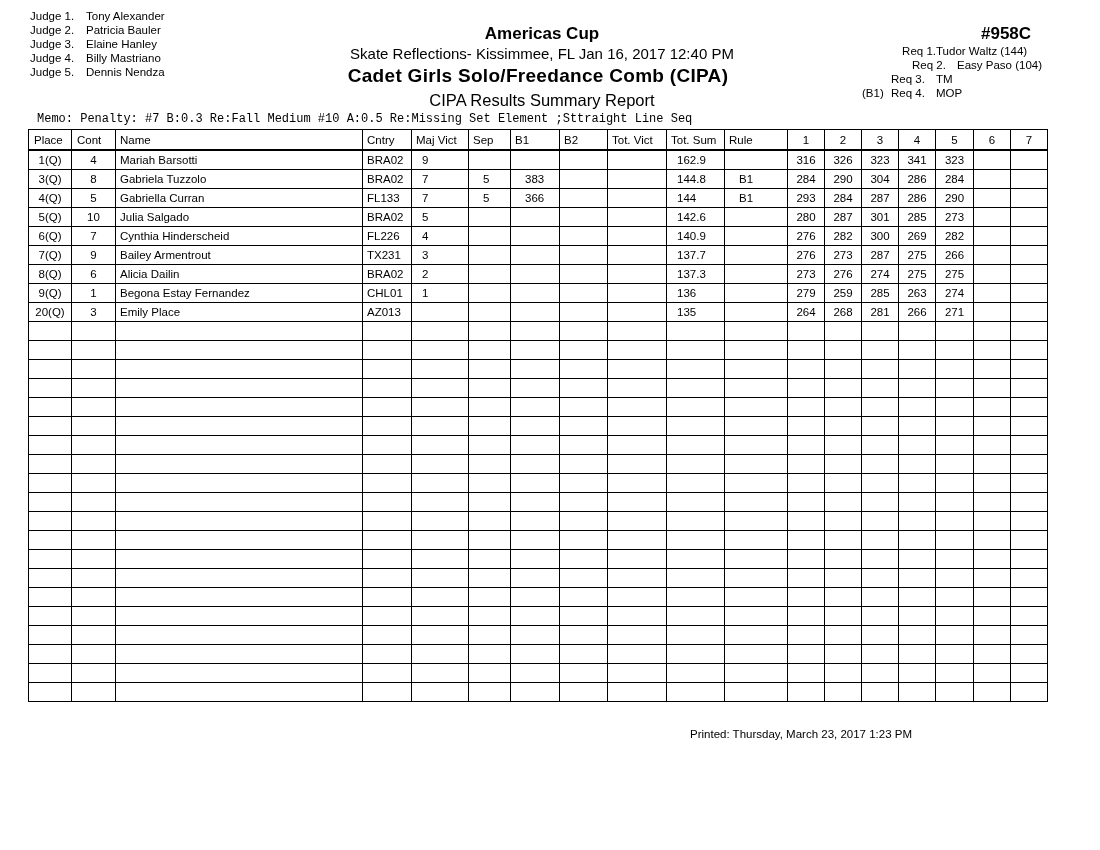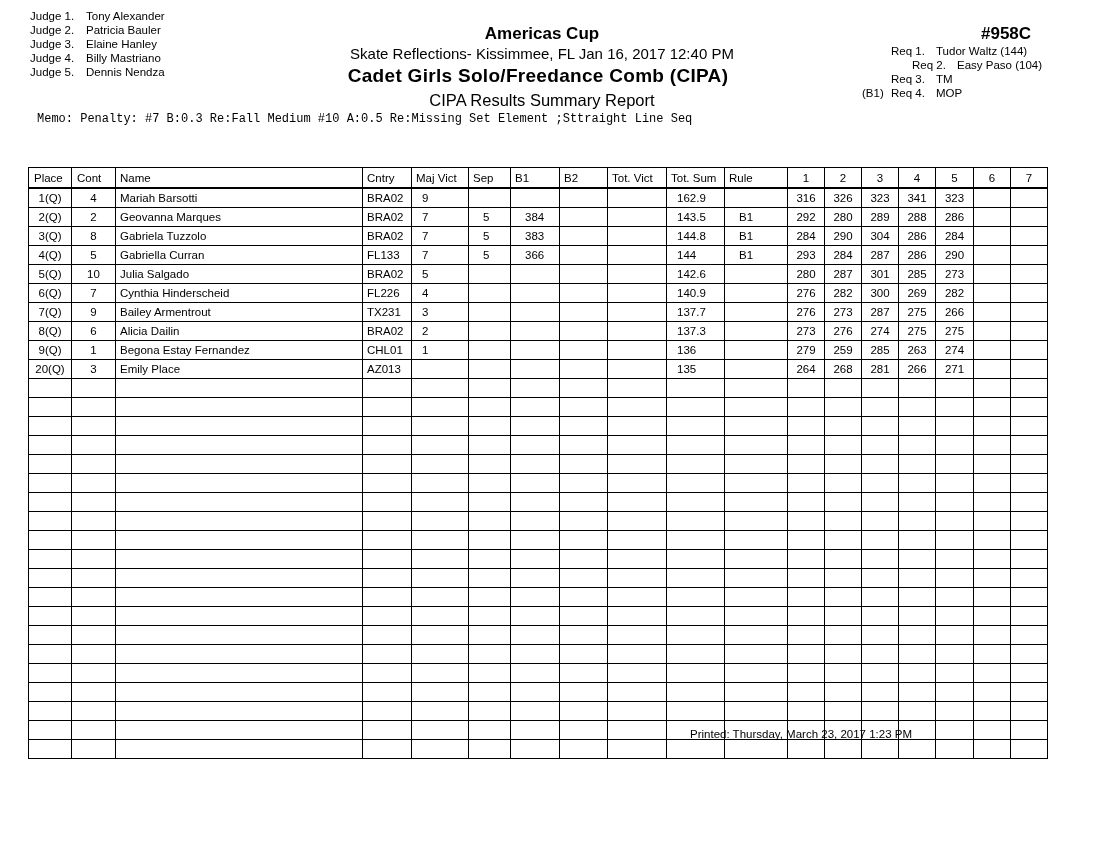--- a/index.html
+++ b/index.html
@@ -13,21 +13,21 @@
   .title2 { top:45px; font-size:15px; left:-8px; }
   .title3 { top:65px; font-size:19px; font-weight:bold; left:-12px; letter-spacing:0.3px; }
   .title4 { top:91px; font-size:16.5px; left:-8px; }
   .code { left:964px; top:24px; font-size:17px; font-weight:bold;margin-left:17px; }
   .reqs { left:862px; top:44px; font-size:11.5px; line-height:14px; }
   .reqs .pre { display:inline-block; width:29px; text-align:left; }
   .memo { left:37px; top:112px; font-size:12px;font-family:Liberation Mono, monospace; }
   .printed { left:690px; top:728px; font-size:11.5px; }
 
   table.grid { position:absolute; left:28px; top:129px; border-collapse:collapse;
-               font-size:11.5px; table-layout:fixed;margin-top:38px; }
+               font-size:11.5px; table-layout:fixed; }
   table.grid td, table.grid th { border:1px solid #000; height:18px; padding:0 0 0 4px;
                font-weight:normal; text-align:left; white-space:nowrap; overflow:hidden; }
   table.grid thead th { height:19px; border-bottom:2px solid #000; }
   table.grid .c { text-align:center; padding:0; }
   table.grid .pl { padding-left:14px; }
   table.grid .pl2 { padding-left:10px; }
   table.grid .score { text-align:center; padding:0; }
 </style>
 </head>
 <body>
@@ -40,21 +40,21 @@
     <div><span class="lbl">Judge  5.</span><span>Dennis Nendza</span></div>
   </div>
 
 <div class="abs center title1">Americas Cup</div>
 <div class="abs center title2">Skate Reflections- Kissimmee, FL  Jan 16, 2017  12:40 PM</div>
 <div class="abs center title3">Cadet Girls Solo/Freedance Comb (CIPA)</div>
 <div class="abs center title4">CIPA Results Summary Report</div>
 
 <div class="abs code">#958C</div>
 <div class="abs reqs" id="reqs">
-    <div><span class="pre"></span><span style="display: inline-block; width: 45px;">Req  1.</span><span>Tudor Waltz (144)</span></div>
+    <div><span class="pre"></span><span style="display: inline-block; width: 45px; text-align: right;">Req  1.</span><span>Tudor Waltz (144)</span></div>
     <div><span class="pre"></span><span style="display: inline-block; width: 45px; padding-left: 21px;">Req  2.</span><span>Easy Paso (104)</span></div>
     <div><span class="pre"></span><span style="display: inline-block; width: 45px;">Req  3.</span><span>TM</span></div>
     <div><span class="pre">(B1)</span><span style="display: inline-block; width: 45px;">Req  4.</span><span>MOP</span></div>
   </div>
 
 <div class="abs memo">Memo: Penalty: #7 B:0.3 Re:Fall Medium #10 A:0.5 Re:Missing Set Element ;Sttraight Line Seq</div>
 
 <table class="grid">
   <colgroup>
     <col style="width:43px">
@@ -113,40 +113,20 @@
         <td class="pl"></td>
         <td class="c">316</td>
         <td class="c">326</td>
         <td class="c">323</td>
         <td class="c">341</td>
         <td class="c">323</td>
         <td class="c"></td>
         <td class="c"></td>
       </tr>
       <tr>
-        <td class="c">2(Q)</td>
-        <td class="c">2</td>
-        <td>Geovanna Marques</td>
-        <td>BRA02</td>
-        <td class="pl2">7</td>
-        <td class="pl">5</td>
-        <td class="pl">384</td>
-        <td></td>
-        <td></td>
-        <td class="pl2">143.5</td>
-        <td class="pl">B1</td>
-        <td class="c">292</td>
-        <td class="c">280</td>
-        <td class="c">289</td>
-        <td class="c">288</td>
-        <td class="c">286</td>
-        <td class="c"></td>
-        <td class="c"></td>
-      </tr>
-      <tr>
         <td class="c">3(Q)</td>
         <td class="c">8</td>
         <td>Gabriela Tuzzolo</td>
         <td>BRA02</td>
         <td class="pl2">7</td>
         <td class="pl">5</td>
         <td class="pl">383</td>
         <td></td>
         <td></td>
         <td class="pl2">144.8</td>

